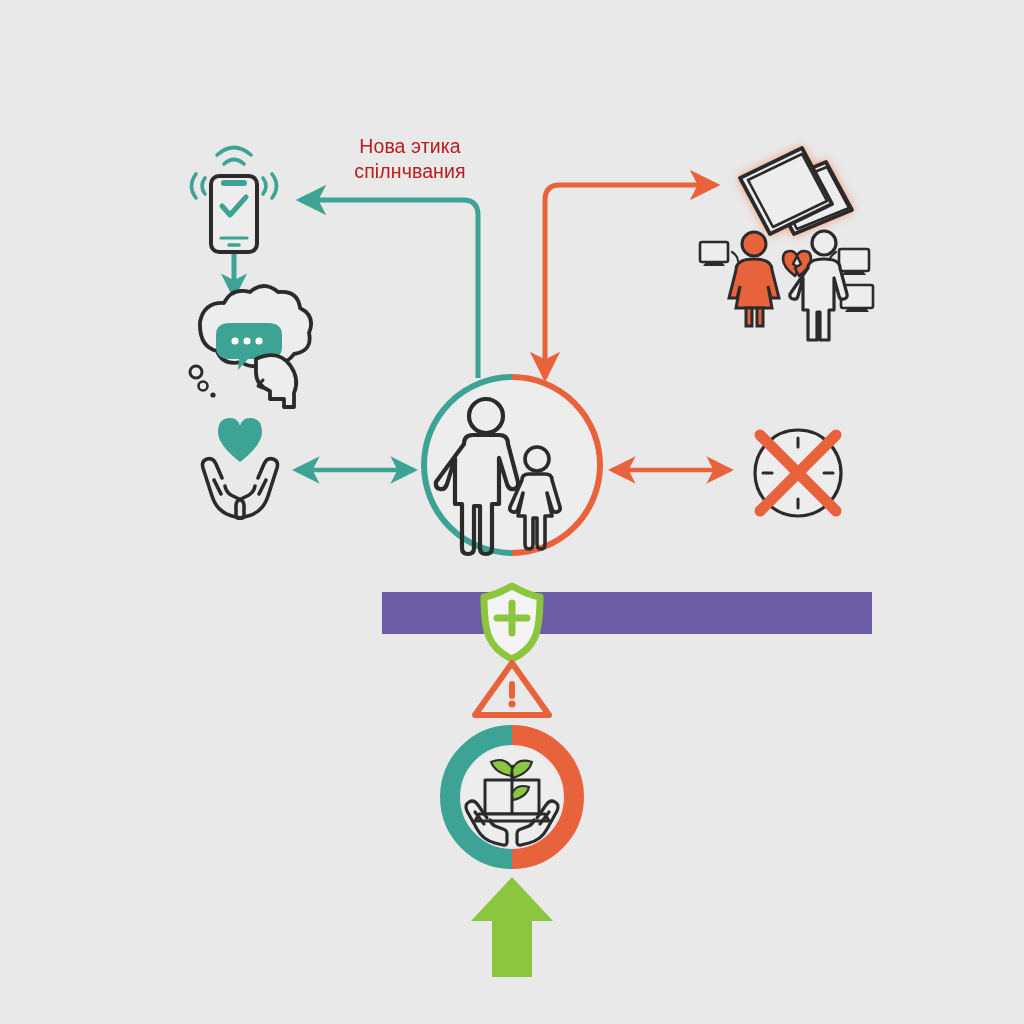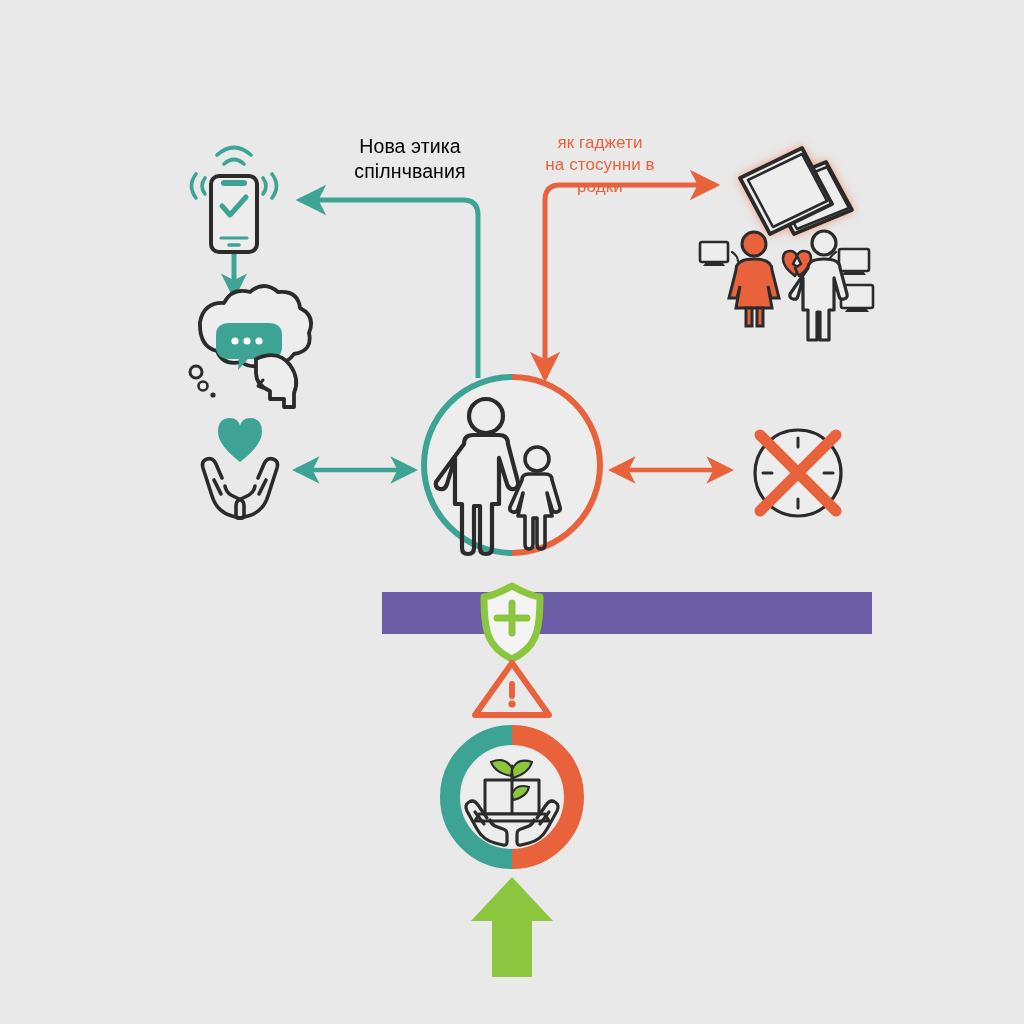--- a/index.html
+++ b/index.html
@@ -32,21 +32,21 @@
     position: absolute;
     text-align: center;
     line-height: 1.28;
     white-space: pre;
     letter-spacing: 0.1px;
   }
   #label-left {
     left: 300px;
     top: 134px;
     width: 220px;
-    color: #000000;
+    color: #b91c1c;
     font-size: 19.5px;
   }
   #label-right {
     left: 500px;
     top: 132px;
     width: 200px;
     color: #e8623c;
     font-size: 17px;
   }
   #label-family {
@@ -285,18 +285,15 @@
     </g>
 
     <g>
       <path d="M512 877 L553 921 L532 921 L532 977 L492 977 L492 921 L471 921 Z" fill="#8cc63f"></path>
     </g>
   </svg>
 
   <div class="layer">
     <div class="txt" id="label-left">Нова этика
 спілнчвания</div>
-    <div class="txt" id="label-right">як гаджети
-на стосунни в
-родки</div>
   </div>
 
 </div>
 
 </body></html>

